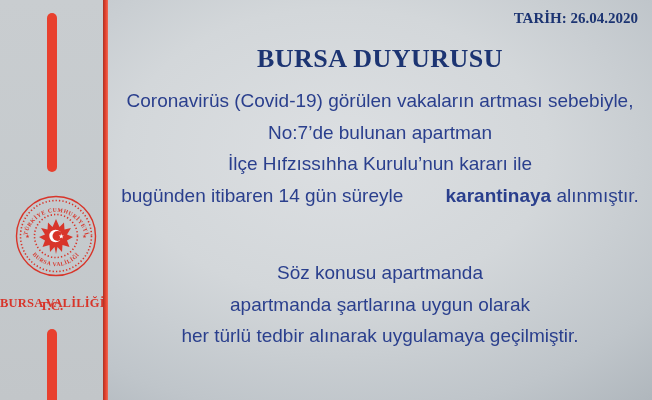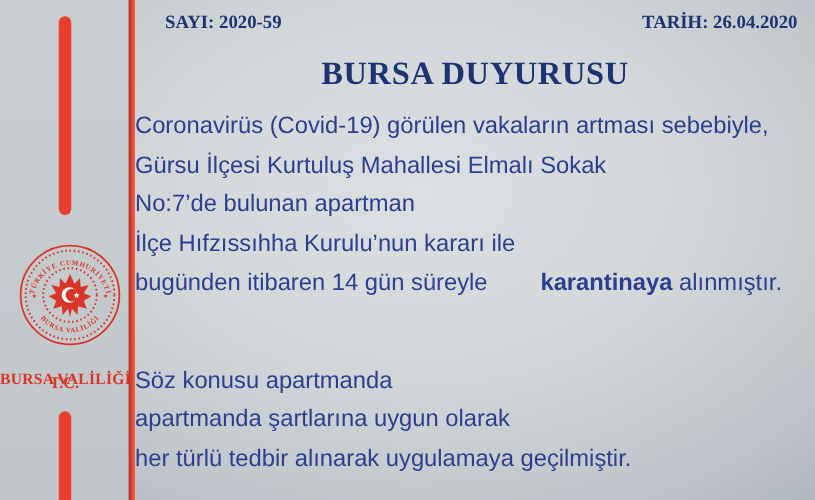--- a/index.html
+++ b/index.html
@@ -49,21 +49,21 @@
   }
   .sayi{position:absolute;left:24px;top:0;}
   .tarih{position:absolute;right:14px;top:0;text-align:right;}
   .doc-title{
     position:absolute;left:0;top:44px;width:100%;text-align:center;
     font-family:"Liberation Serif",serif;font-weight:bold;
     font-size:26px;color:#1c3472;letter-spacing:.5px;
   }
   .body-text{
     position:absolute;left:0;top:85px;width:100%;
-    font-size:19px;color:#2a3f8d;text-align:left;
+    font-size:19px;color:#2a3f8d;text-align:center;
   }
   .line{line-height:31.5px;white-space:nowrap;}
   .para2{margin-top:46px;}
   .bold{font-weight:bold;margin-left:37px;}
 </style>
 </head>
 <body>
 
 <div class="stage">
 
@@ -99,30 +99,28 @@
 
     <div class="org-tc">T.C.</div>
     <div class="org-name">BURSA VALİLİĞİ</div>
     <div class="bar-bottom"></div>
   </div>
 
   <div class="red-divider"></div>
 
   <div class="main">
     <div class="meta-row">
-      <span class="sayi">SAYI: 2020-59</span>
       <span class="tarih">TARİH: 26.04.2020</span>
     </div>
 
     <div class="doc-title">BURSA DUYURUSU</div>
 
     <div class="body-text">
       <div class="para1">
         <div class="line">Coronavirüs (Covid-19) görülen vakaların artması sebebiyle,</div>
-        <div class="line">Gürsu İlçesi Kurtuluş Mahallesi Elmalı Sokak</div>
         <div class="line">No:7’de bulunan apartman</div>
         <div class="line">İlçe Hıfzıssıhha Kurulu’nun kararı ile</div>
         <div class="line"><span>bugünden itibaren 14 gün süreyle </span><span class="bold">karantinaya</span><span> alınmıştır.</span></div>
       </div>
       <div class="para2">
         <div class="line">Söz konusu apartmanda</div>
         <div class="line">apartmanda şartlarına uygun olarak</div>
         <div class="line">her türlü tedbir alınarak uygulamaya geçilmiştir.</div>
       </div>
     </div>

